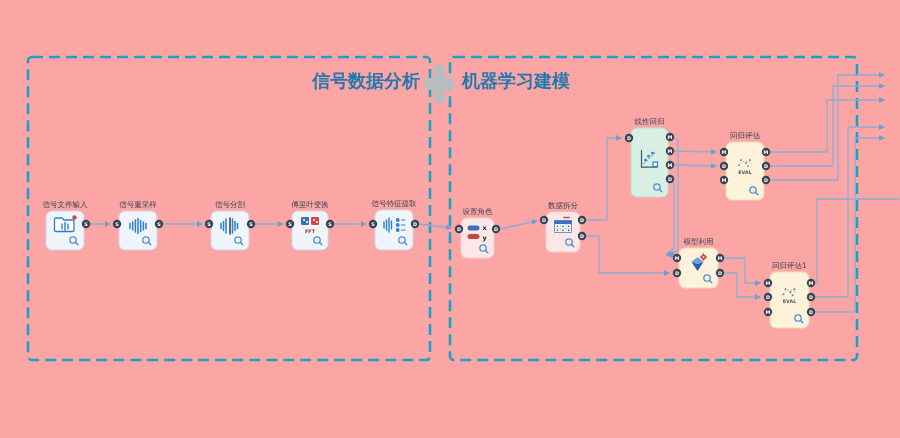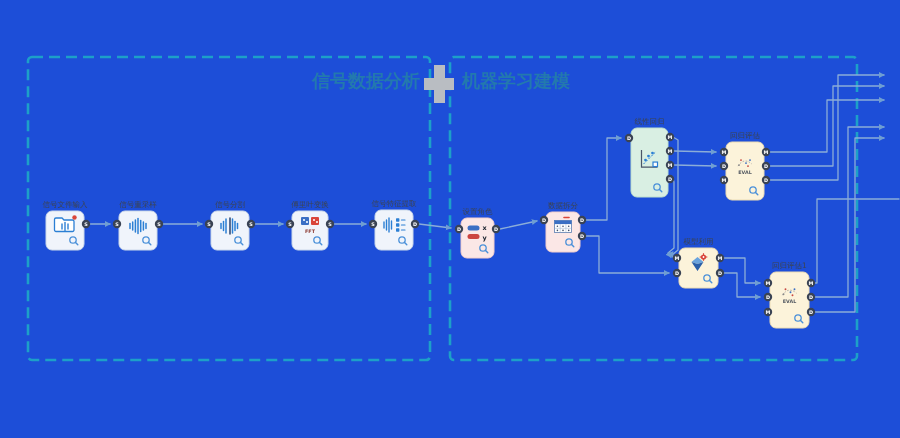--- a/index.html
+++ b/index.html
@@ -1,17 +1,17 @@
 <!DOCTYPE html>
 <html><head>
 <meta charset="utf-8">
 <style>
   html,body{margin:0;padding:0;background:#ffffff;}
   body{width:900px;height:438px;overflow:hidden;font-family:"DejaVu Sans","Liberation Sans",sans-serif;}
-  #stage{position:relative;width:900px;height:438px;background:#1d4ed8;}
+  #stage{position:relative;width:900px;height:438px;background:#fca5a5;}
   svg{display:block;}
   text{user-select:none;}
 </style>
 </head>
 <body>
 
 <div id="stage">
   <svg id="canvas" width="900" height="438" viewBox="0 0 900 438">
       <defs>
         <marker id="arr" markerWidth="7" markerHeight="7" refX="5.2" refY="3" orient="auto" markerUnits="userSpaceOnUse">

